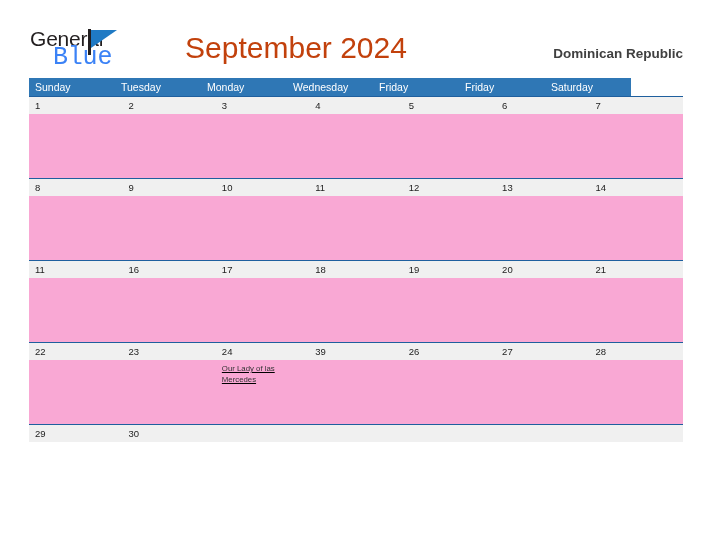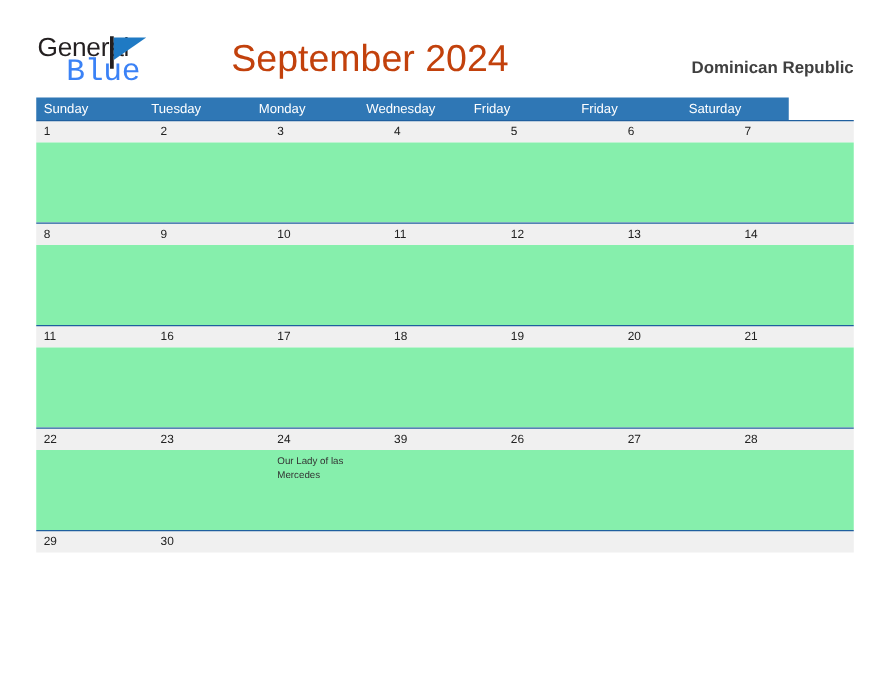--- a/index.html
+++ b/index.html
@@ -151,21 +151,22 @@
     padding-left: 6px;
     box-sizing: border-box;
   }
   .date-cell.empty {
     color: transparent;
   }
 
   .week-body {
     display: flex;
     width: 654px;
-    background: #86efac;
+    background: #f9a8d4;
+    text-decoration: underline;
   }
   .week-body.h-tall { height: 64px; }
   .week-body.h-short { height: 0px; }
 
   .event-cell {
     flex: 1 1 0;
     padding: 3px 8px 0 6px;
     box-sizing: border-box;
   }
   .event-text {

